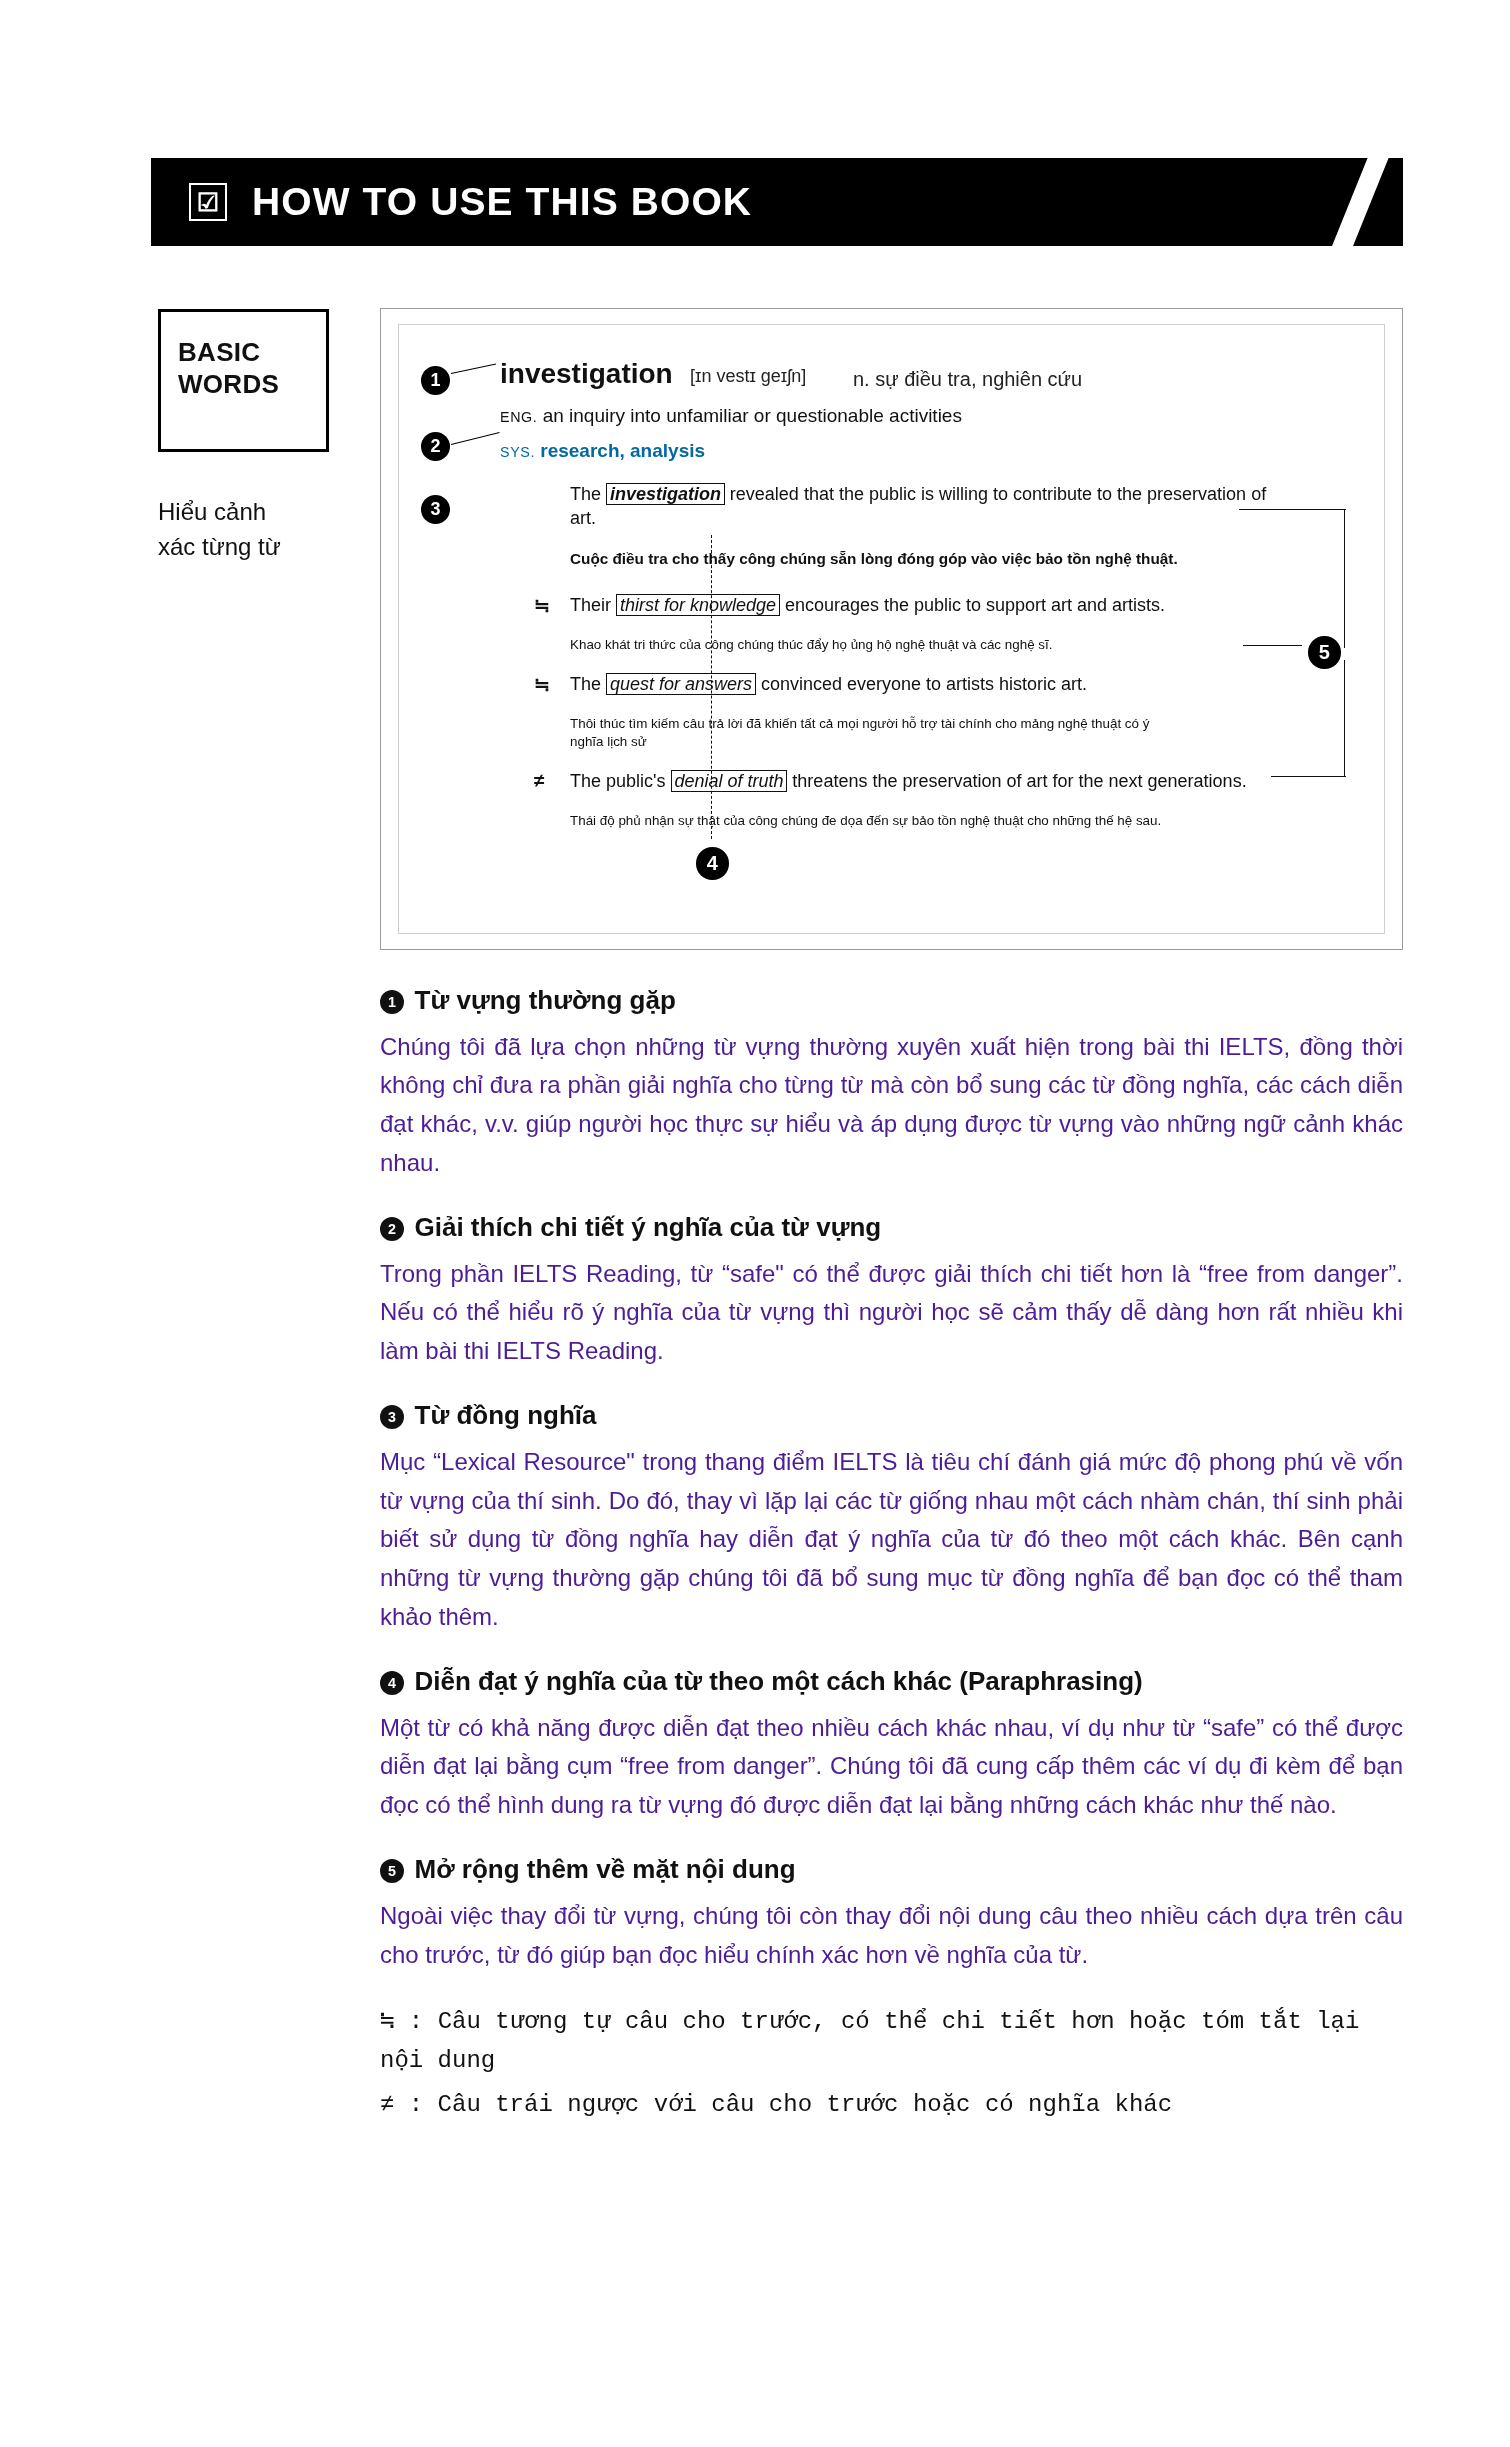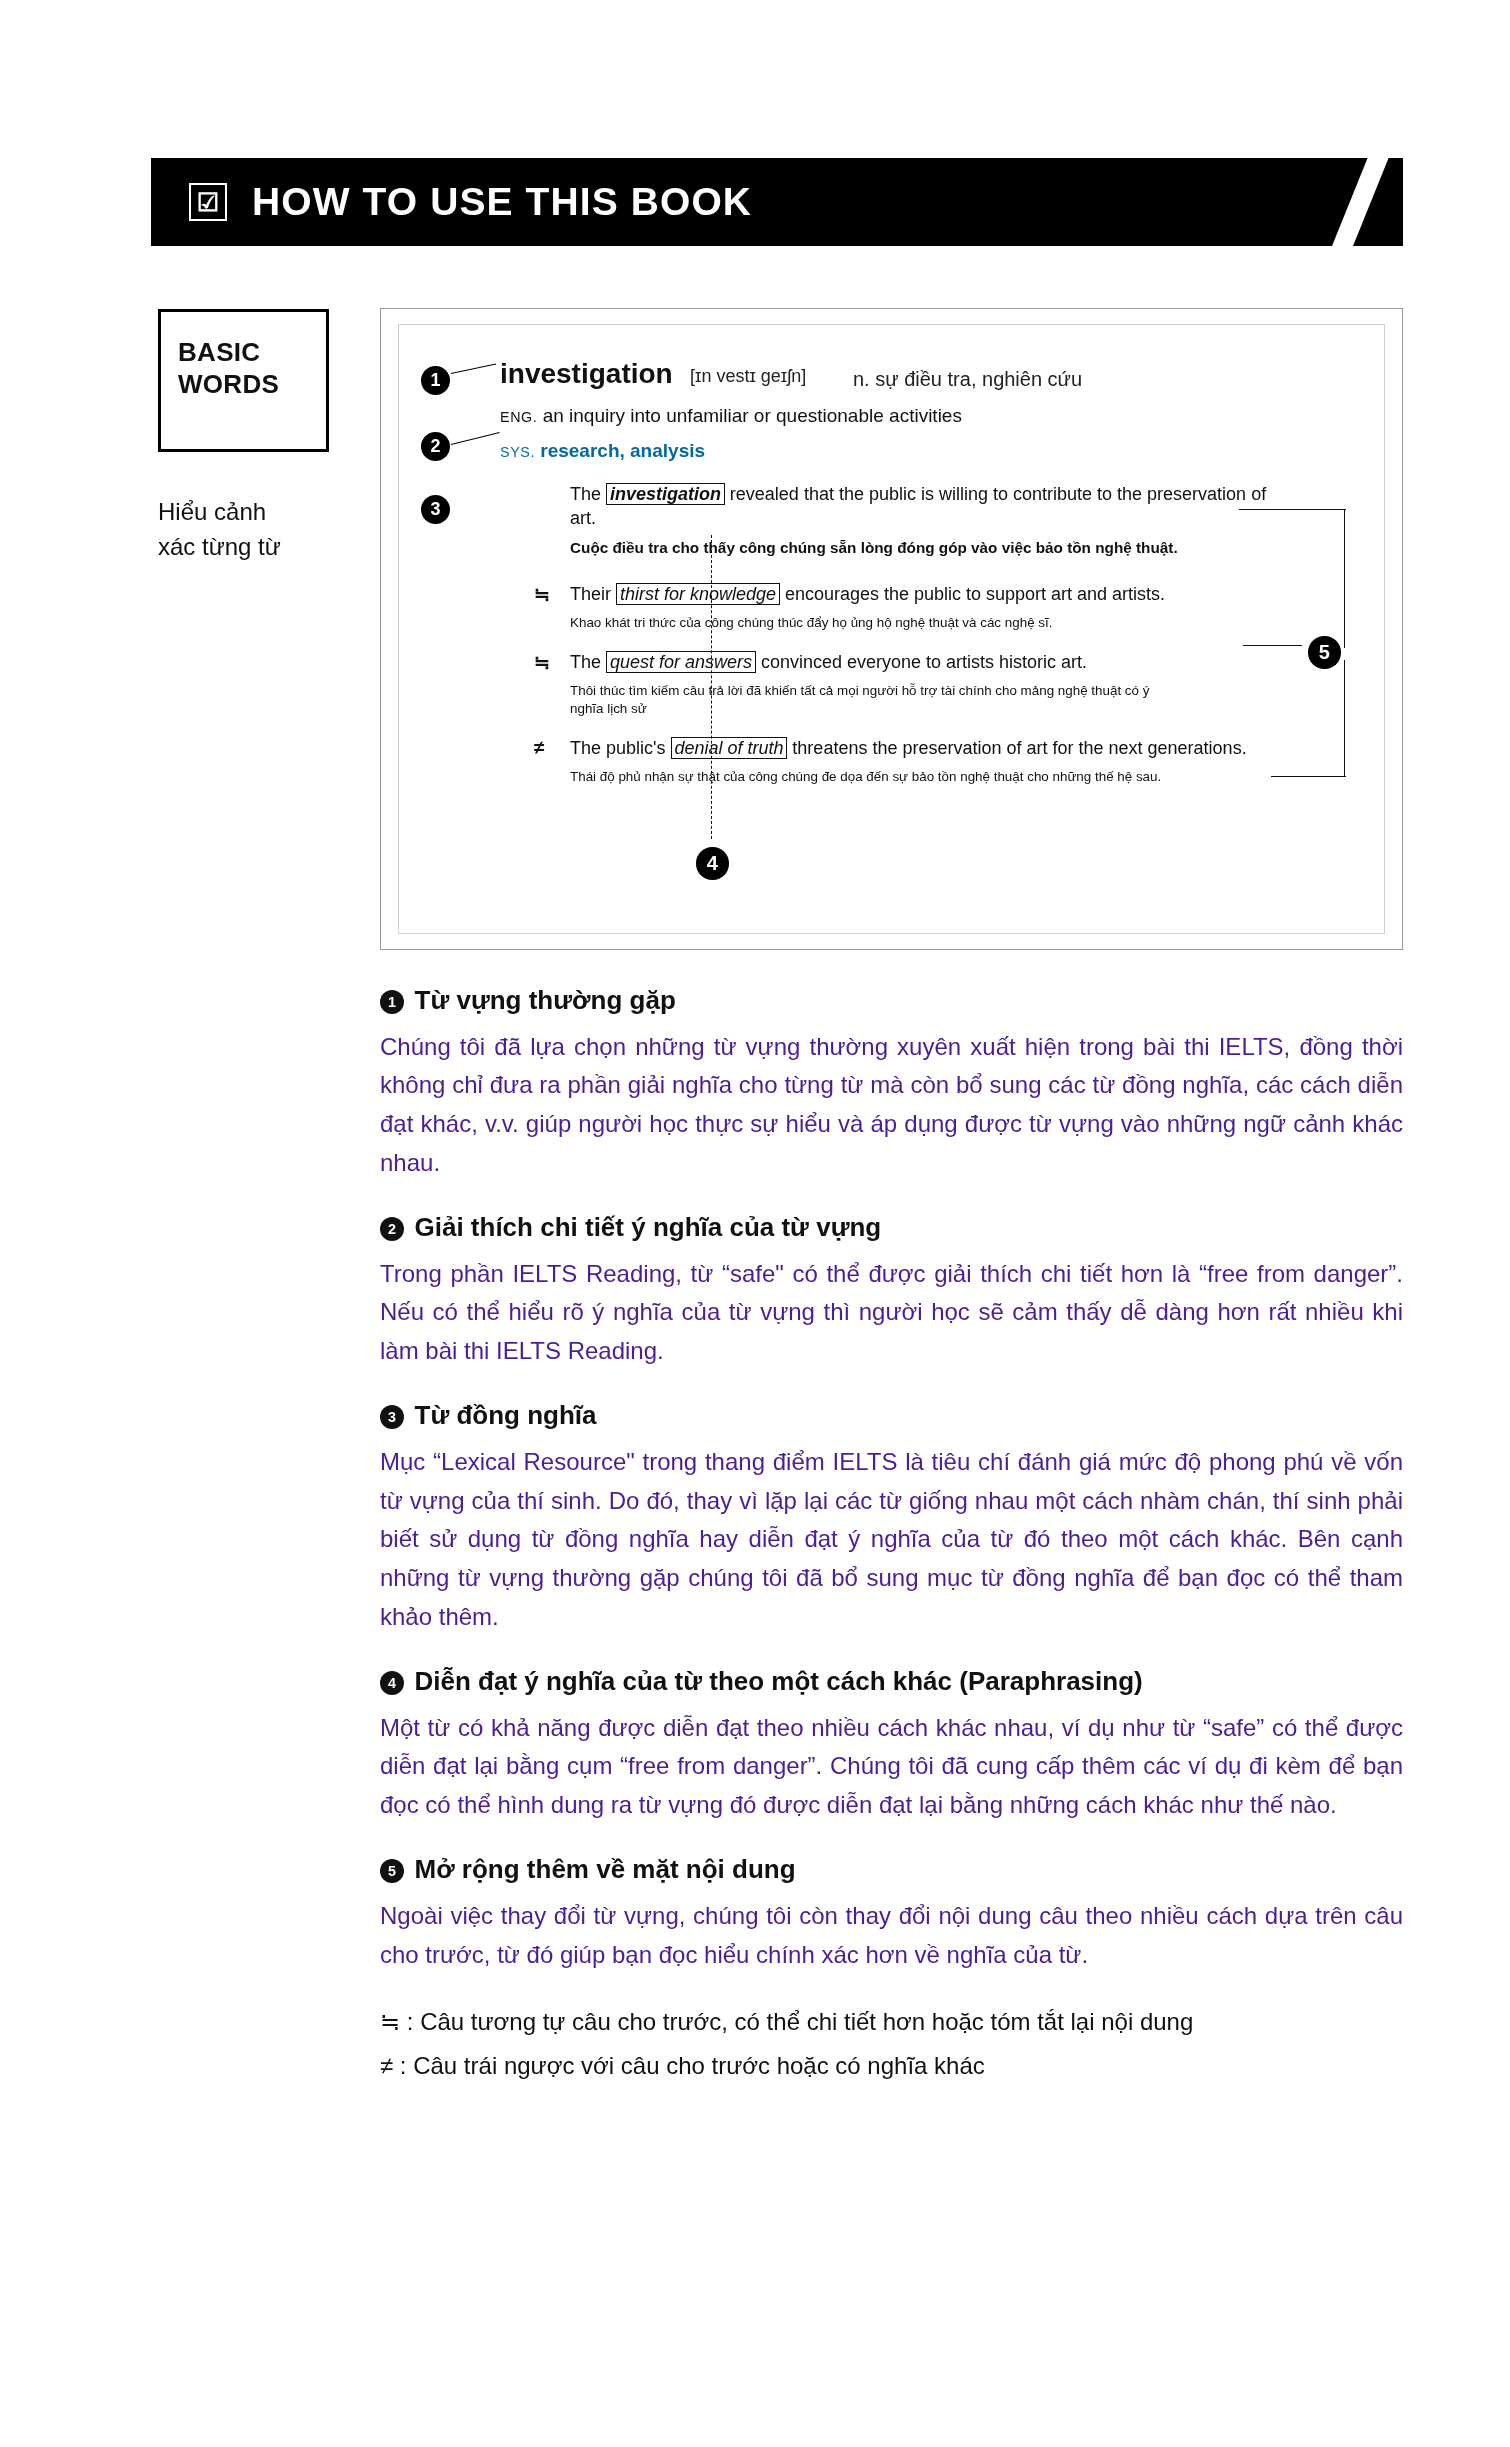--- a/index.html
+++ b/index.html
@@ -29,37 +29,37 @@
 
   .hw{position:absolute;font-size:28px;font-weight:700;color:#111;}
   .hw-ipa{position:absolute;font-size:18px;color:#222;text-align:center;}
   .hw-vn{position:absolute;font-size:20px;color:#222;}
   .eng-line{position:absolute;font-size:19px;color:#111;}
   .eng-lbl{font-size:14.3px;letter-spacing:0.6px;}
   .sys-line{position:absolute;font-size:19px;color:#0369a1;font-weight:600;}
 
   .ex-box{position:absolute;left:570px;top:483px;width:709px;}
   .ex-en{font-size:18px;line-height:1.32;color:#111;}
-  .ex-vn{font-size:15.3px;line-height:1.35;color:#111;font-weight:600;margin-top:7px;}
+  .ex-vn{font-size:15.3px;line-height:1.35;color:#111;font-weight:600;margin-top:18px;}
   .ex-vn.small{font-size:13.4px;font-weight:500;}
   .boxed{border:1.4px solid #111;padding:0 2.9px;font-style:italic;font-weight:700;}
   .boxed.plain{font-style:italic;font-weight:400;}
   .sym{position:absolute;font-size:19px;font-weight:700;}
   .hline{position:absolute;background:#111;height:1.4px;}
   .vline{position:absolute;background:#111;width:1.4px;}
   .vdash{position:absolute;border-left:1.4px dashed #111;}
 
   
   .body{position:absolute;left:380px;top:985px;width:1023px;}
   .sec{margin-bottom:29px;}
   .sec-head{font-size:26px;font-weight:700;color:#111;display:flex;align-items:flex-start;gap:10.5px;margin-bottom:11.5px;}
   .bullet-num{display:inline-flex;width:24px;height:24px;border-radius:50%;background:#111;color:#fff;font-size:14.3px;font-weight:700;align-items:center;justify-content:center;margin-top:4.8px;flex:none;}
   .sec-body{font-size:24px;line-height:1.62;color:#4c1d95;text-align:justify;}
   .legend{font-size:24px;line-height:1.6;color:#111;margin-top:5.7px;}
-  .legend div{margin-bottom:5.7px;}
+  .legend div{margin-bottom:5.7px;font-family:Liberation Mono, monospace;}
 </style>
 </head>
 <body>
 
 <div class="page">
 
   <div class="header-bar">
     <div class="header-inner">
       <div class="hdr-check">☑</div>
       <div class="hdr-title">HOW TO USE THIS BOOK</div>

